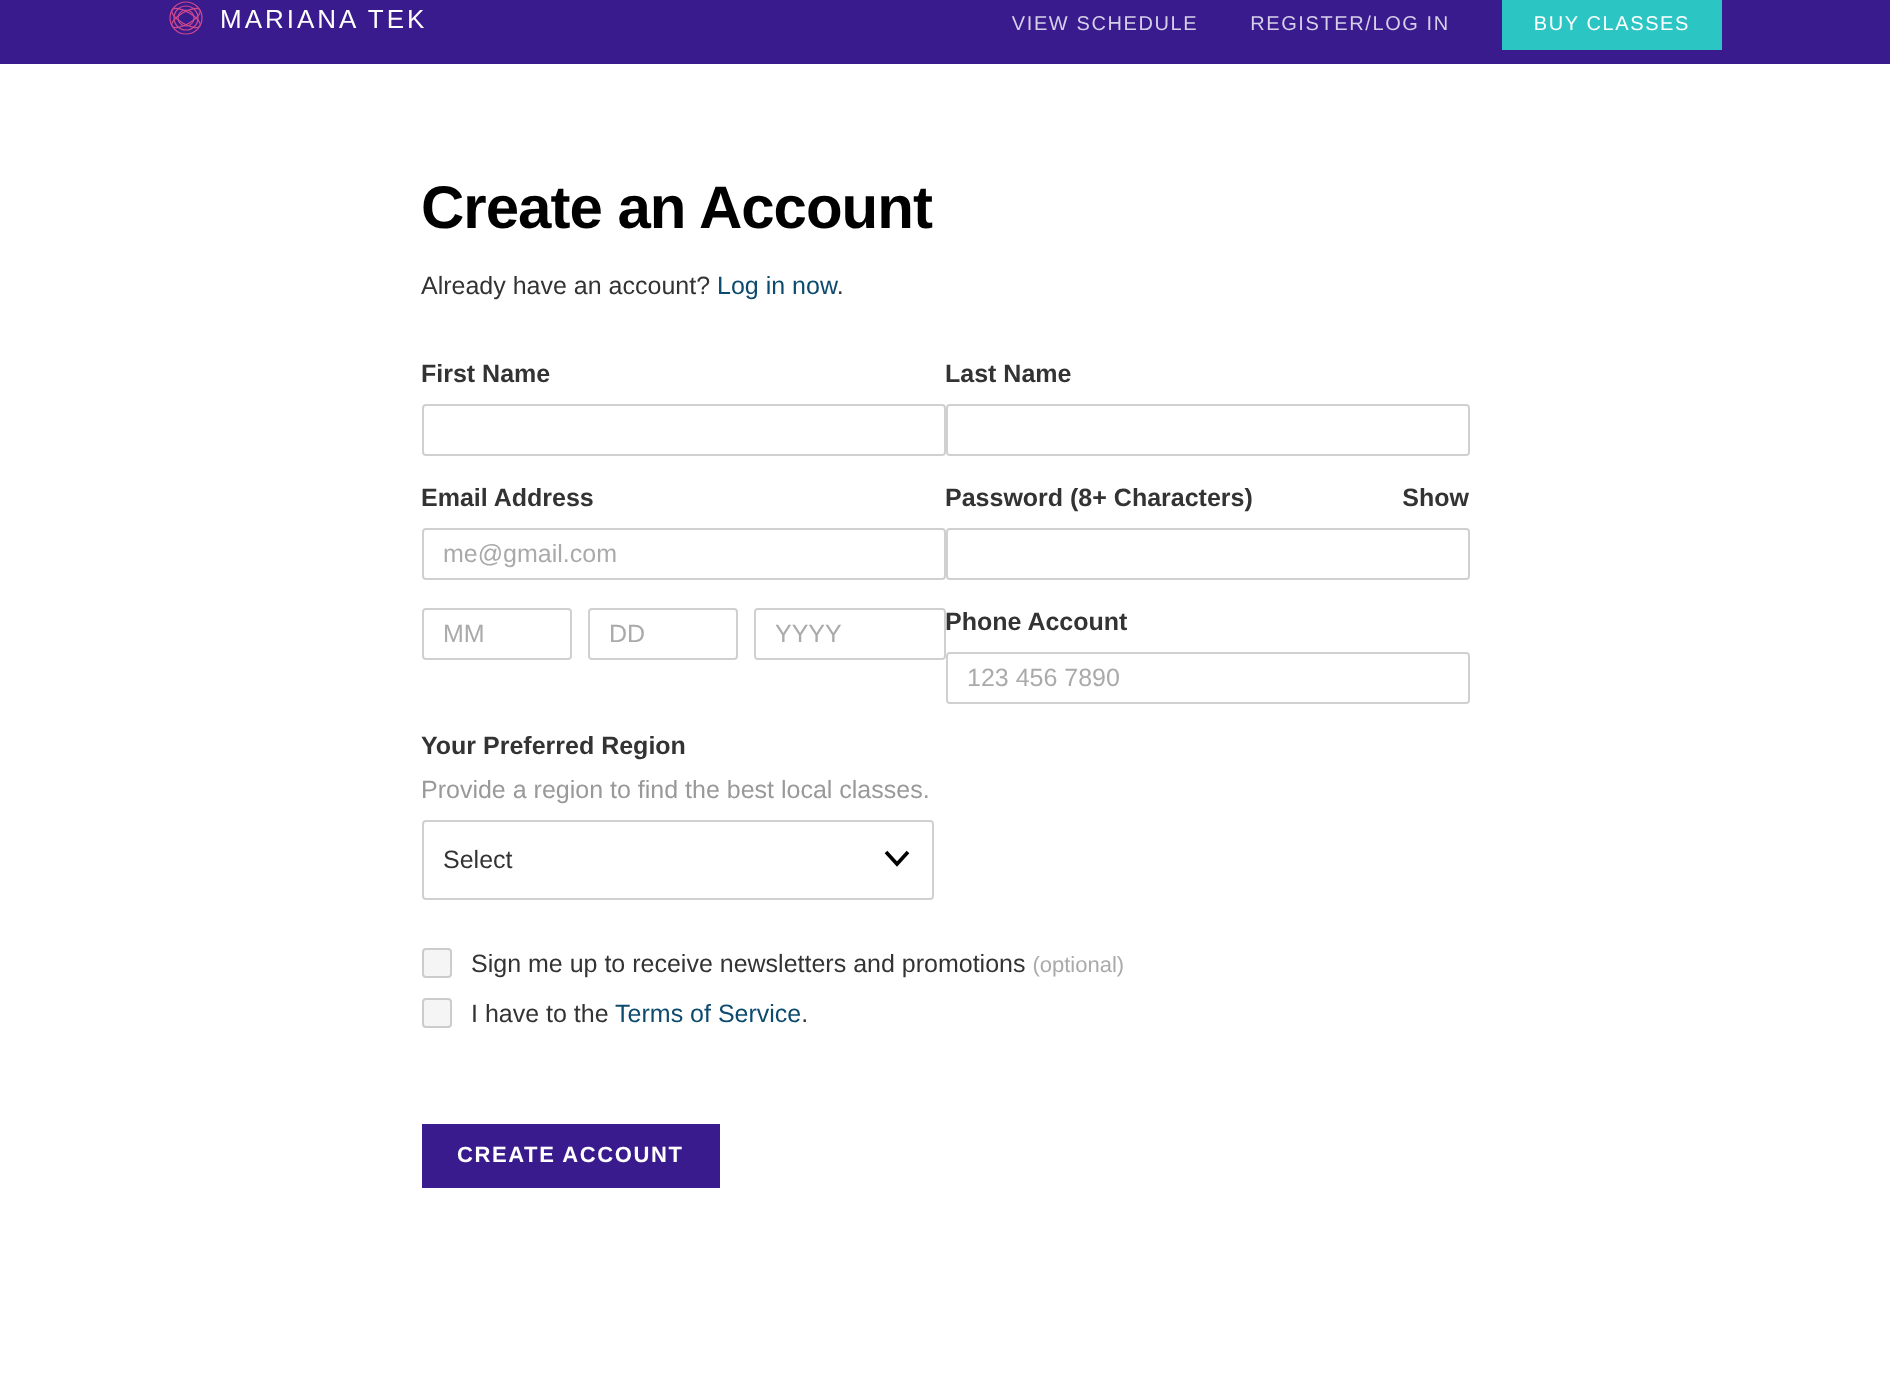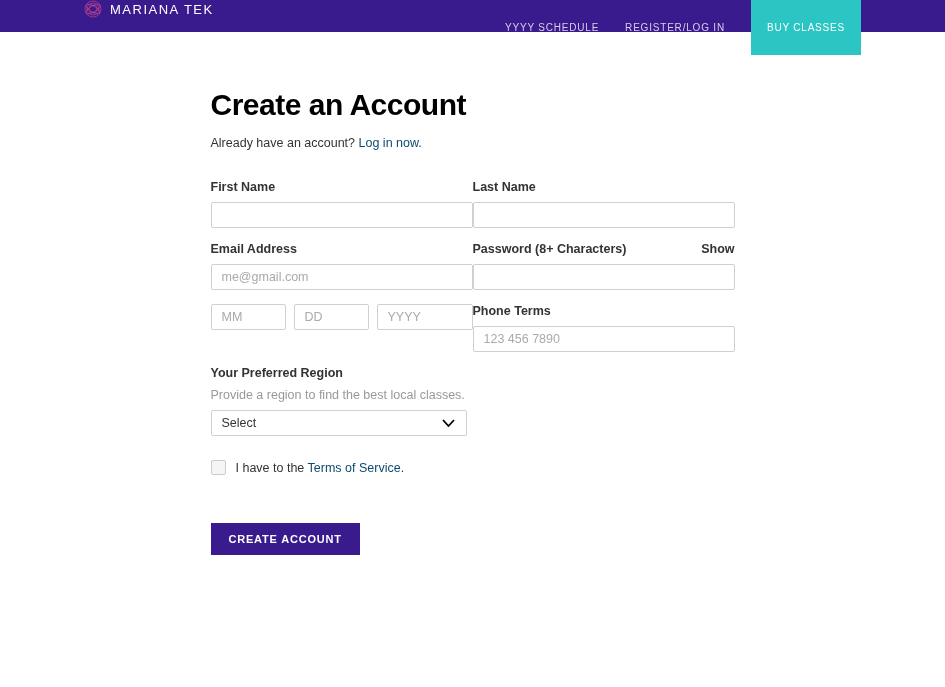--- a/index.html
+++ b/index.html
@@ -48,21 +48,21 @@
       font-size: 10px;
       letter-spacing: 0.8px;
       text-decoration: none;
       cursor: pointer;
     }
     .btn-buy {
       background: #2bc6c4;
       color: #fff;
       font-size: 10px;
       letter-spacing: 0.8px;
-      padding: 22px 16px;
+      padding: 7px 16px;
       border: none;
       cursor: pointer;
     }
     .container {
       max-width: 524px;
       margin: 56px auto 0;
       padding: 0 0 40px;
     }
     .page-title {
       font-size: 30px;
@@ -131,21 +131,21 @@
       color: #999;
       margin-top: 2px;
       margin-bottom: 8px;
     }
     .select-wrap {
       position: relative;
       width: 256px;
     }
     .form-select {
       width: 100%;
-      height: 26px;
+      height: 40px;
       border: 1px solid #d0d0d0;
       border-radius: 2px;
       padding: 0 10px;
       font-size: 12.5px;
       color: #333;
       appearance: none;
       -webkit-appearance: none;
       background: #fff;
       cursor: pointer;
       outline: none;
@@ -207,21 +207,21 @@
         <circle cx="9" cy="9" r="8" fill="none" stroke="#d14a8c" stroke-width="0.6"></circle>
         <circle cx="9" cy="9" r="6" fill="none" stroke="#d14a8c" stroke-width="0.6"></circle>
         <circle cx="9" cy="9" r="4" fill="none" stroke="#d14a8c" stroke-width="0.6"></circle>
         <ellipse cx="9" cy="9" rx="8" ry="3" fill="none" stroke="#d14a8c" stroke-width="0.6" transform="rotate(30 9 9)"></ellipse>
         <ellipse cx="9" cy="9" rx="8" ry="3" fill="none" stroke="#d14a8c" stroke-width="0.6" transform="rotate(-30 9 9)"></ellipse>
       </svg>
     </span>
     <span class="logo-text">MARIANA TEK</span>
   </div>
   <nav class="nav">
-    <a class="nav-link">YYYY SCHEDULE</a>
+    <a class="nav-link">VIEW SCHEDULE</a>
     <a class="nav-link">REGISTER/LOG IN</a>
     <button class="btn-buy">BUY CLASSES</button>
   </nav>
 </header>
 
 <main class="container">
   <h1 class="page-title">Create an Account</h1>
   <p class="subtitle">
     <span>Already have an account? </span><a class="link">Log in now</a><span>.</span>
   </p>
@@ -253,21 +253,21 @@
 
   <div class="form-row">
     <div class="form-col">
       <div class="birth-row">
         <input class="form-input birth-mm" type="text" placeholder="MM" style="">
         <input class="form-input birth-dd" type="text" placeholder="DD" style="">
         <input class="form-input birth-yyyy" type="text" placeholder="YYYY" style="">
       </div>
     </div>
     <div class="form-col">
-      <label class="form-label">Phone Terms</label>
+      <label class="form-label">Phone Account</label>
       <input class="form-input" type="tel" placeholder="123 456 7890" style="">
     </div>
   </div>
 
   <div class="form-row">
     <div class="form-col">
       <label class="form-label">Your Preferred Region</label>
       <div class="region-hint">Provide a region to find the best local classes.</div>
       <div class="select-wrap">
         <select class="form-select">
@@ -280,19 +280,25 @@
         </span>
       </div>
     </div>
     <div class="form-col"></div>
   </div>
 
   <div class="checkbox-group">
     <div class="checkbox-row">
       <input type="checkbox" class="checkbox" style="">
       <label class="checkbox-label">
+        <span>Sign me up to receive newsletters and promotions </span><span class="optional">(optional)</span>
+      </label>
+    </div>
+    <div class="checkbox-row">
+      <input type="checkbox" class="checkbox" style="">
+      <label class="checkbox-label">
         <span>I have to the </span><a class="link">Terms of Service</a><span>.</span>
       </label>
     </div>
   </div>
 
   <button class="btn-submit">CREATE ACCOUNT</button>
 </main>
 
 </body></html>

